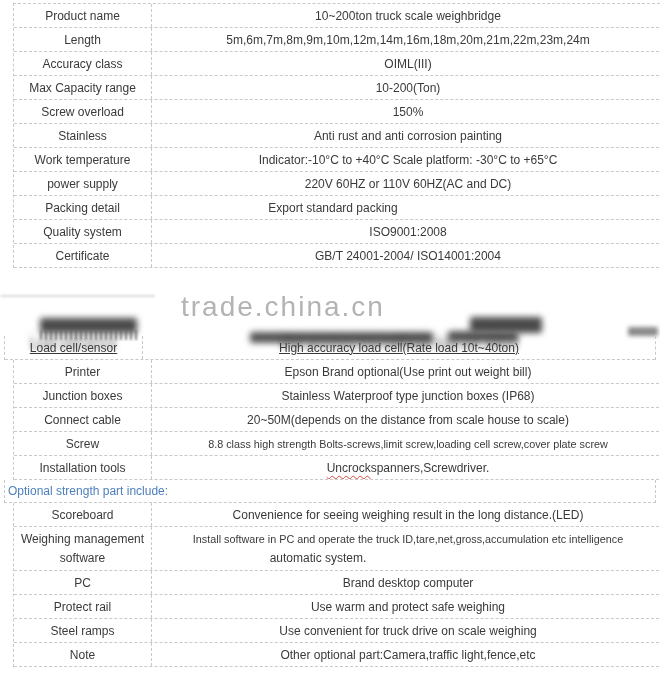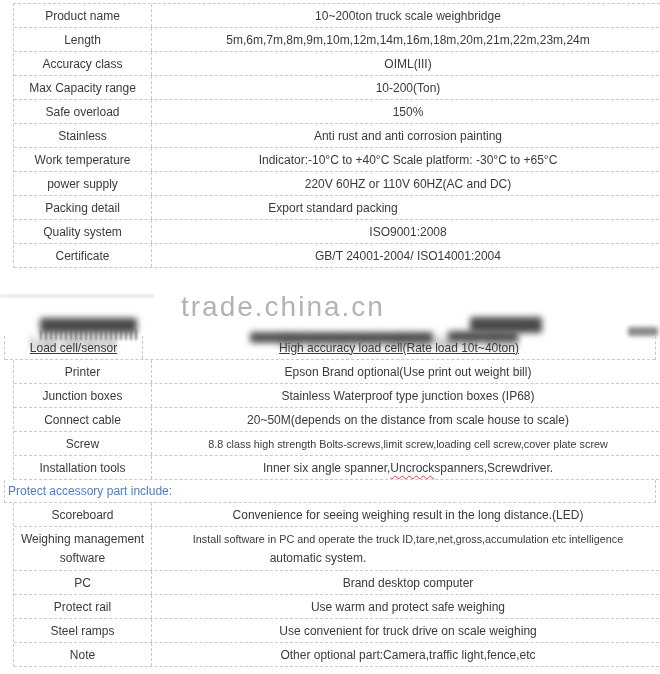--- a/index.html
+++ b/index.html
@@ -73,21 +73,21 @@
     </div>
     <div class="row">
       <div class="lbl">Accuracy class</div>
       <div class="val">OIML(III)</div>
     </div>
     <div class="row">
       <div class="lbl">Max Capacity range</div>
       <div class="val">10-200(Ton)</div>
     </div>
     <div class="row">
-      <div class="lbl">Safe overload</div>
+      <div class="lbl">Screw overload</div>
       <div class="val">150%</div>
     </div>
     <div class="row">
       <div class="lbl">Stainless</div>
       <div class="val">Anti rust and anti corrosion painting</div>
     </div>
     <div class="row">
       <div class="lbl">Work temperature</div>
       <div class="val">Indicator:-10°C to +40°C Scale platform: -30°C to +65°C</div>
     </div>
@@ -143,28 +143,27 @@
       <div class="lbl">Connect cable</div>
       <div class="val">20~50M(depends on the distance from scale house to scale)</div>
     </div>
     <div class="row">
       <div class="lbl">Screw</div>
       <div class="val fit">8.8 class high strength Bolts-screws,limit screw,loading cell screw,cover plate screw</div>
     </div>
     <div class="row">
       <div class="lbl">Installation tools</div>
       <div class="val">
-        <span>Inner six angle spanner,</span>
           <span class="misspell">Uncrock</span>
           <span> spanners,Screwdriver.</span>
       </div>
     </div>
   </div>
 
-  <div class="heading">Protect accessory part include:</div>
+  <div class="heading">Optional strength part include:</div>
 
   <div class="sec sec3">
     <div class="row">
       <div class="lbl">Scoreboard</div>
       <div class="val">Convenience for seeing weighing result in the long distance.(LED)</div>
     </div>
     <div class="row wrow">
       <div class="lbl">
         <div>Weighing management</div>
         <div>software</div>

